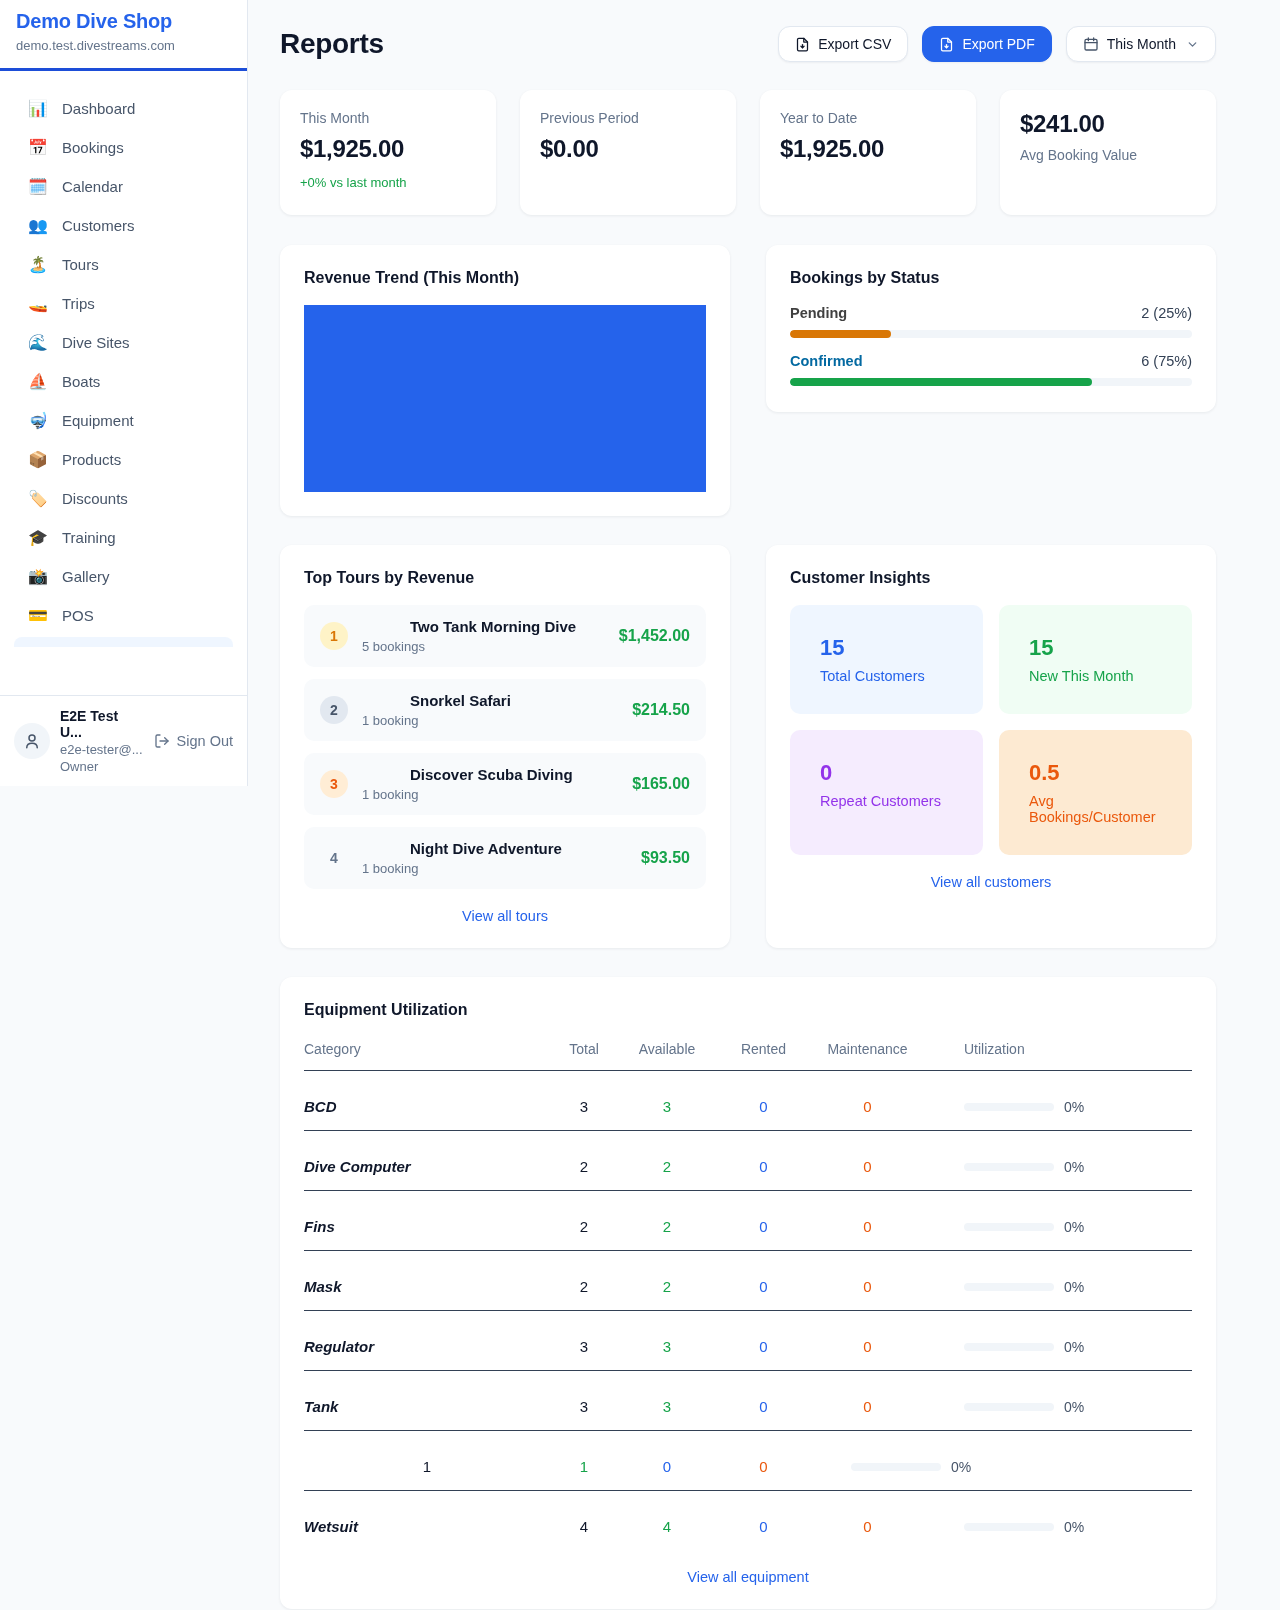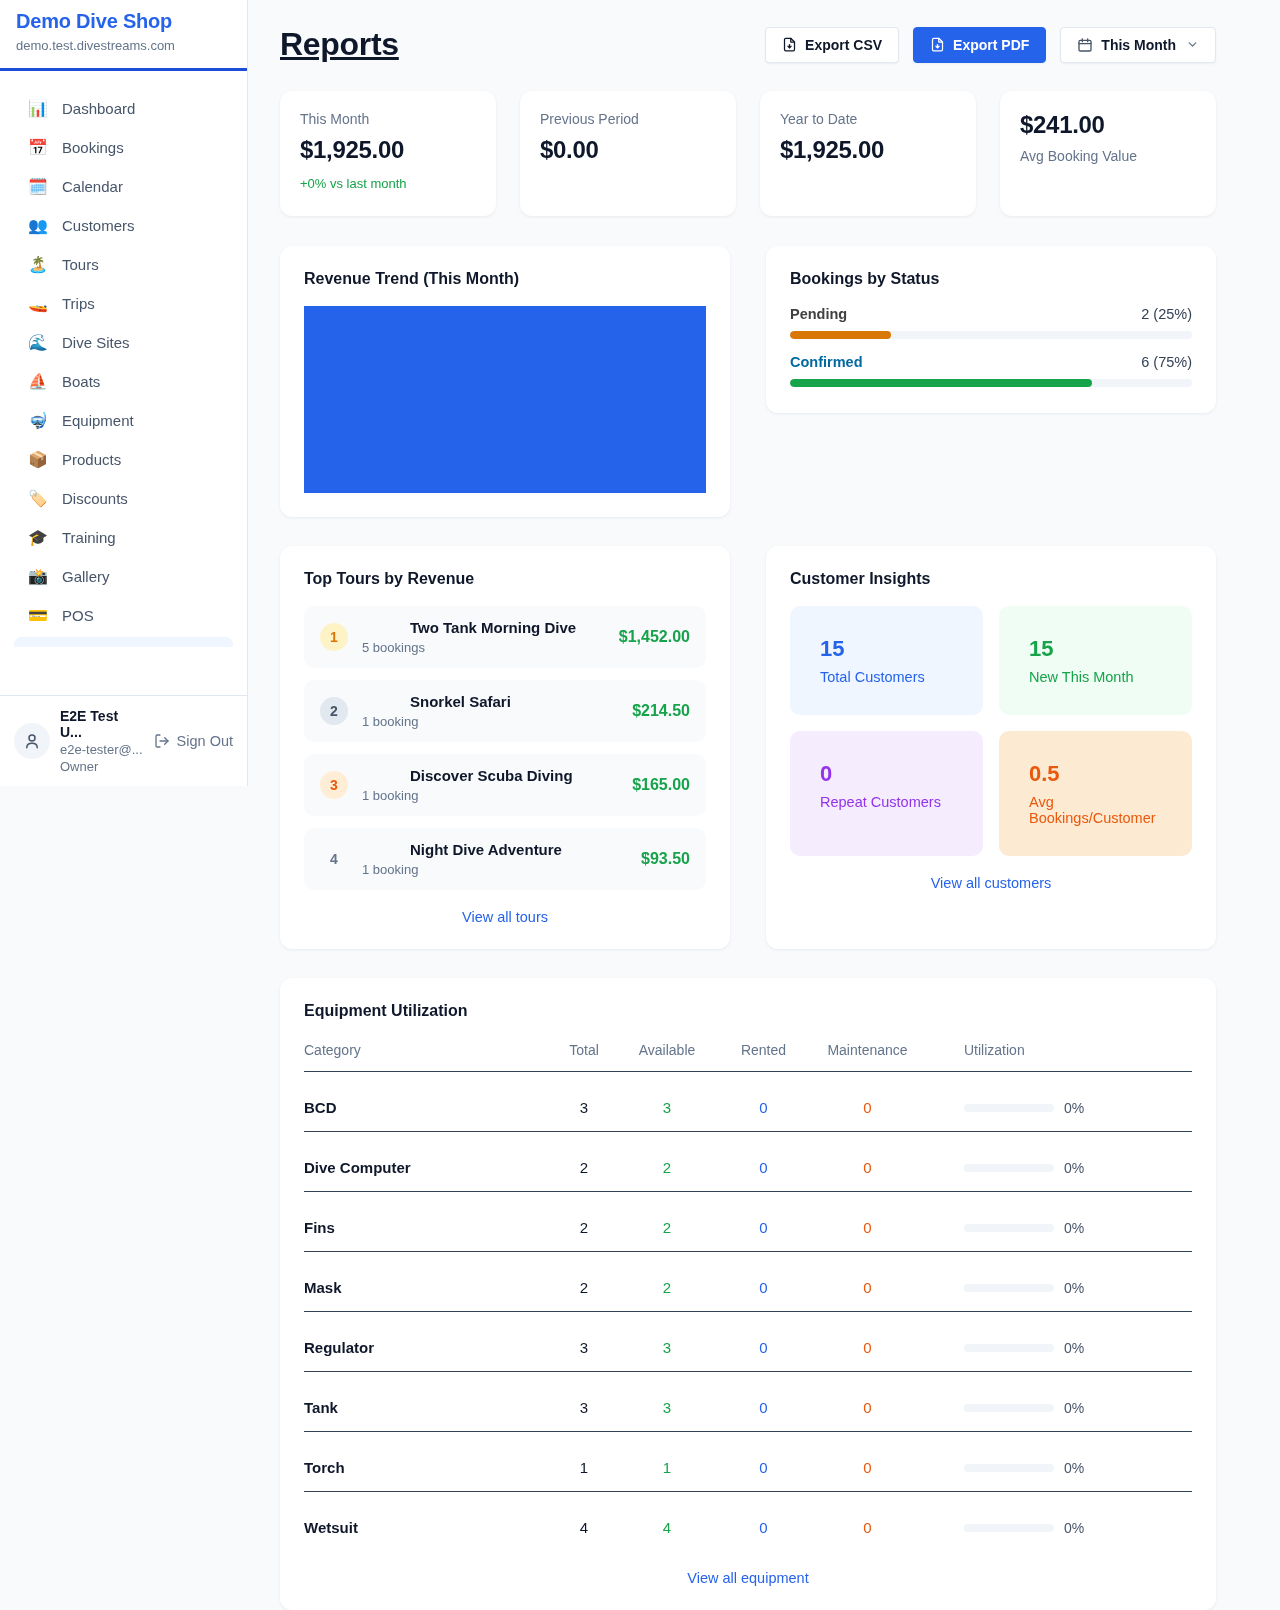--- a/index.html
+++ b/index.html
@@ -33,25 +33,25 @@
     width:36px; height:36px; border-radius:50%; background:#f1f5f9;
     display:flex; align-items:center; justify-content:center; color:#475569; flex:none;
   }
   .user-info { flex:1; min-width:0; }
   .user-name { font-size:14px; font-weight:bold; color:#0f172a; }
   .user-email, .user-role { font-size:13px; color:#64748b; margin-top:2px; }
   .signout { display:flex; align-items:center; gap:7px; color:#64748b; font-size:14.5px; cursor:pointer; flex:none; }
   
   .main { position:absolute; left:248px; top:0; width:1032px; padding:26px 64px 32px 32px; }
   .header-row { display:flex; align-items:center; justify-content:space-between; margin-bottom:28px; }
-  .page-title { font-size:32px; font-weight:800; letter-spacing:-0.3px;text-decoration:underline; }
+  .page-title { font-size:28px; font-weight:800; letter-spacing:-0.3px; }
   .header-actions { display:flex; gap:14px; }
   .btn {
     height:36px; display:inline-flex; align-items:center; gap:8px; padding:0 16px;
-    border-radius:4px; font-size:14px; font-weight:700; cursor:pointer;
+    border-radius:12px; font-size:14px; font-weight:400; cursor:pointer;
     background:#ffffff; border:1px solid #e2e8f0; color:#0f172a;
     box-shadow:0 1px 2px rgba(15,23,42,.05);
   }
   .btn-primary { background:#2563eb; border-color:#2563eb; color:#ffffff; }
   .btn .chev { color:#64748b; margin-left:2px; }
   
   .card {
     background:#ffffff; border-radius:12px; padding:24px;
     box-shadow:0 1px 3px rgba(15,23,42,.07);
   }
@@ -108,21 +108,21 @@
   .tile-orange { background:#fdead2; color:#ea580c; }
   
   .equip-table { width:100%; }
   .equip-row { display:grid; grid-template-columns:1fr 68px 98px 95px 113px 268px; align-items:center;margin-top:12px; }
   .equip-row.head { border-bottom:1px solid #334155; }
   .equip-row.body { border-bottom:1px solid #334155; }
   .equip-row.body:last-child { border-bottom:none; }
   .th { font-size:14px; color:#64748b; padding:4px 0 13px; }
   .td { font-size:15px; padding:15px 0; }
   .num { text-align:center; }
-  .td.category { font-weight:600; }
+  .td.category { font-weight:600;font-style:italic; }
   .td.available { color:#16a34a; }
   .td.rented { color:#2563eb; }
   .td.maintenance { color:#ea580c; }
   .util-cell { display:flex; align-items:center; gap:10px; padding:15px 0 15px 40px; }
   .util-track { width:90px; height:8px; border-radius:99px; background:#f1f5f9; overflow:hidden; flex:none; }
   .util-fill { height:100%; border-radius:99px; background:#2563eb; }
   .util-pct { font-size:14px; color:#475569; }
   svg { display:block; }
 </style>
 </head>
@@ -443,21 +443,20 @@
         <div class="td num rented">0</div>
         <div class="td num maintenance">0</div>
         <div class="util-cell">
             <div class="util-track">
               <div class="util-fill" style="width: 0%;"></div>
             </div>
             <span class="util-pct">0%</span>
           </div>
       </div>
       <div class="equip-row body">
-        <div class="td category">Torch</div>
         <div class="td num">1</div>
         <div class="td num available">1</div>
         <div class="td num rented">0</div>
         <div class="td num maintenance">0</div>
         <div class="util-cell">
             <div class="util-track">
               <div class="util-fill" style="width: 0%;"></div>
             </div>
             <span class="util-pct">0%</span>
           </div>

